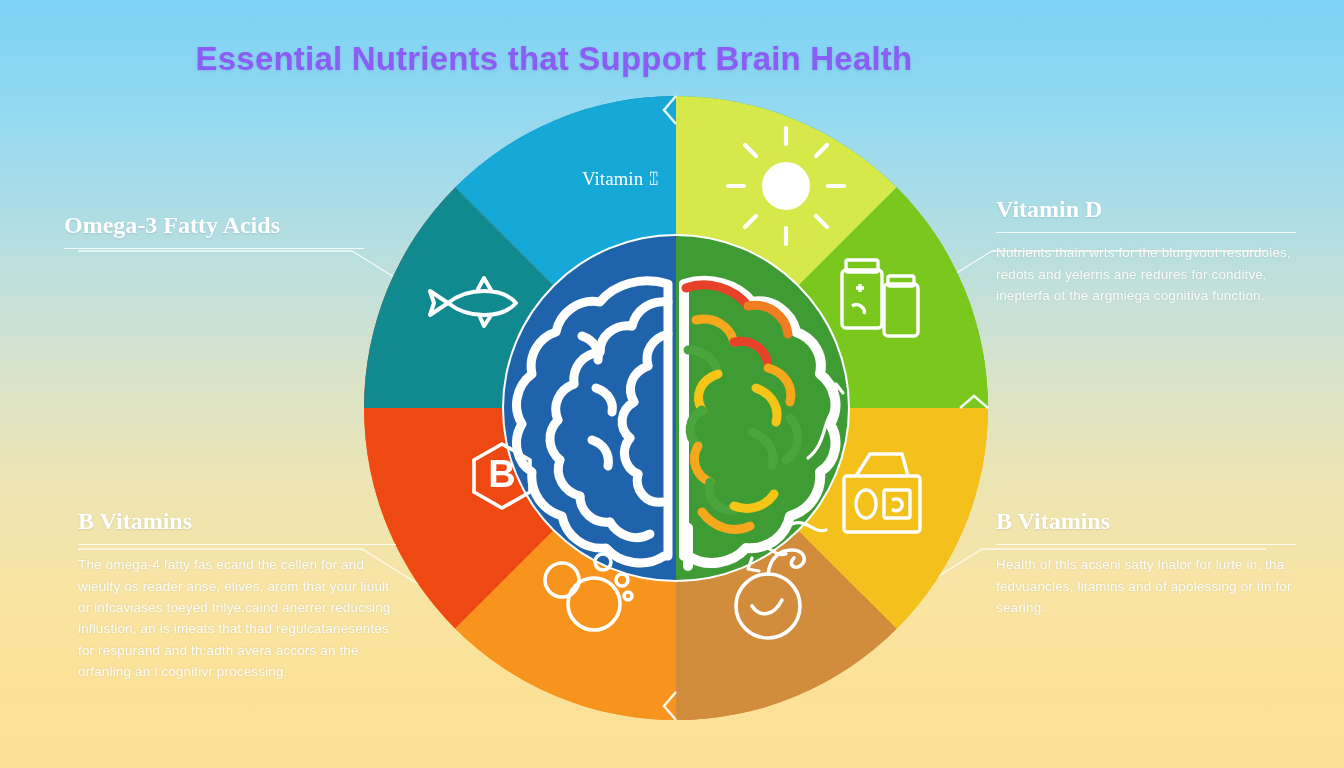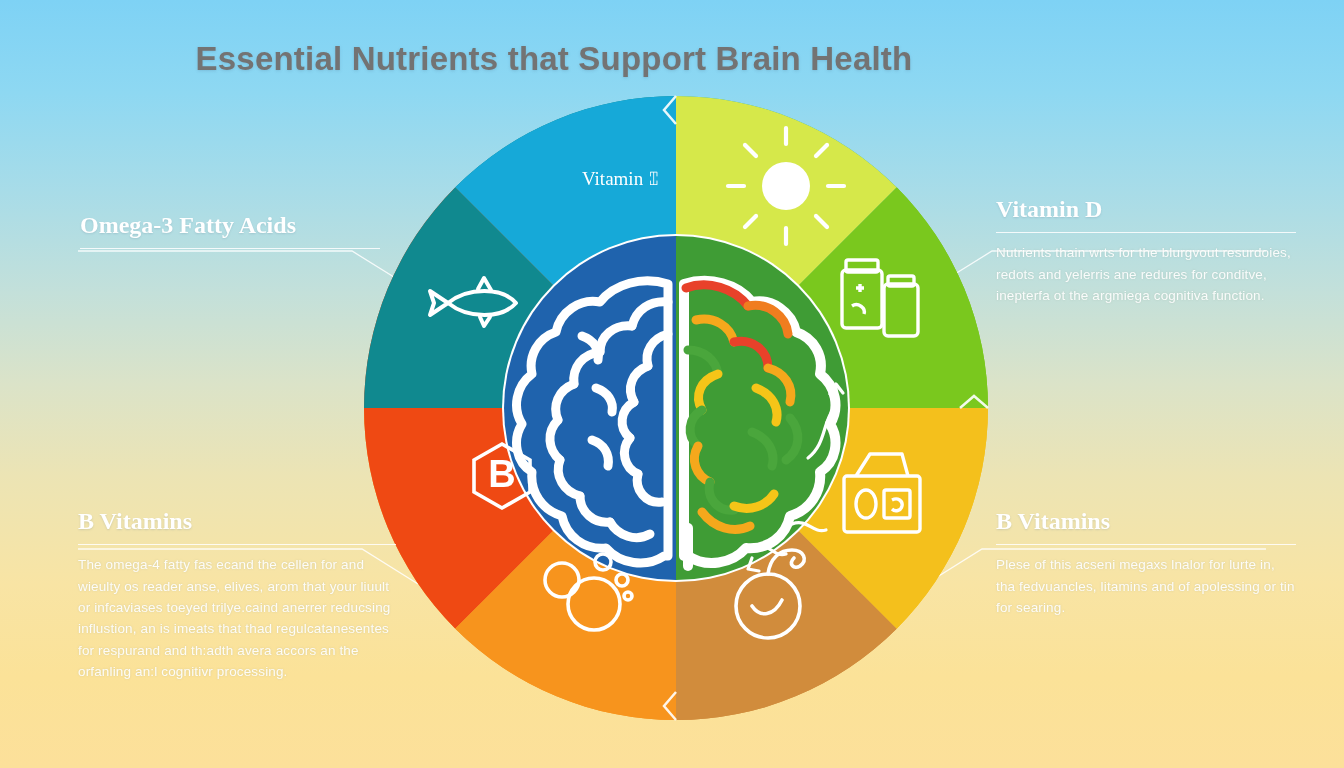--- a/index.html
+++ b/index.html
@@ -31,21 +31,21 @@
 
   
   .title {
     position: absolute;
     top: 40px;
     left: 0;
     width: 1108px;
     text-align: center;
     font-size: 33px;
     font-weight: bold;
-    color: #737373;
+    color: #8b5cf6;
     letter-spacing: 0.2px;
     text-shadow: 0 1px 3px rgba(80,120,150,0.25);
     white-space: nowrap;
   }
 
   
   .wheel-wrap {
     position: absolute;
     left: 356px;
     top: 88px;
@@ -84,21 +84,21 @@
     text-shadow: 0 0 2px rgba(150,160,140,0.35);
     filter: blur(0.45px);
     letter-spacing: 0.15px;
   }
   .callout .rule {
     height: 1px;
     background: rgba(255,255,255,0.85);
     margin-bottom: 9px;
   }
 
-  #callout-omega  { left: 80px;  top: 212px; }
+  #callout-omega  { left: 64px;  top: 212px; }
   #callout-bleft  { left: 78px;  top: 508px; width: 318px; }
   #callout-vitd   { left: 996px; top: 196px; }
   #callout-bright { left: 996px; top: 508px; }
 
   .connectors {
     position: absolute;
     inset: 0;
     pointer-events: none;
   }
 </style>
@@ -313,16 +313,16 @@
 
   <div class="callout" id="callout-vitd">
     <h3>Vitamin D</h3>
     <div class="rule"></div>
     <p>Nutrients thain wrts for the blurgvout resurdoies,  redots and yelerris ane redures for conditve, inepterfa ot the argmiega cognitiva function.</p>
   </div>
 
   <div class="callout" id="callout-bright">
     <h3>B Vitamins</h3>
     <div class="rule"></div>
-    <p>Plese of this acseni megaxs lnalor for lurte in, tha fedvuancles, litamins and of apolessing or tin for searing.</p>
+    <p>Health of this acseni satty lnalor for lurte in, tha fedvuancles, litamins and of apolessing or tin for searing.</p>
   </div>
 
 </div>
 
 </body></html>

